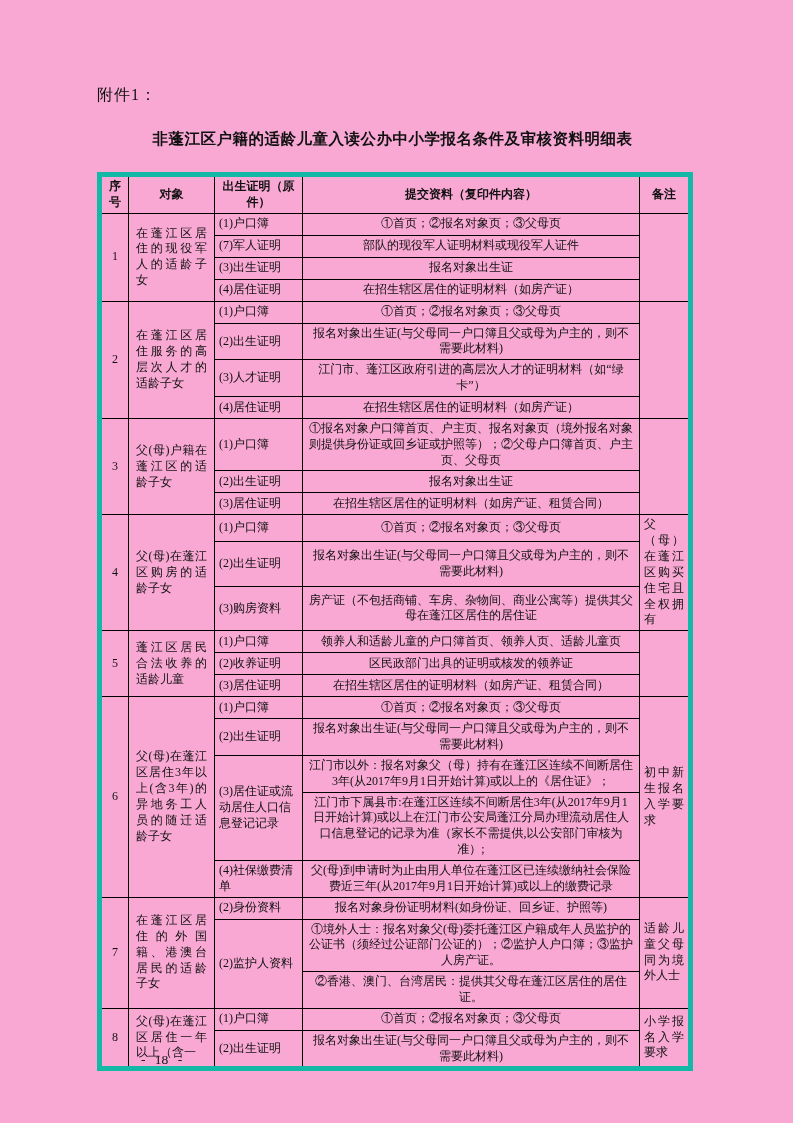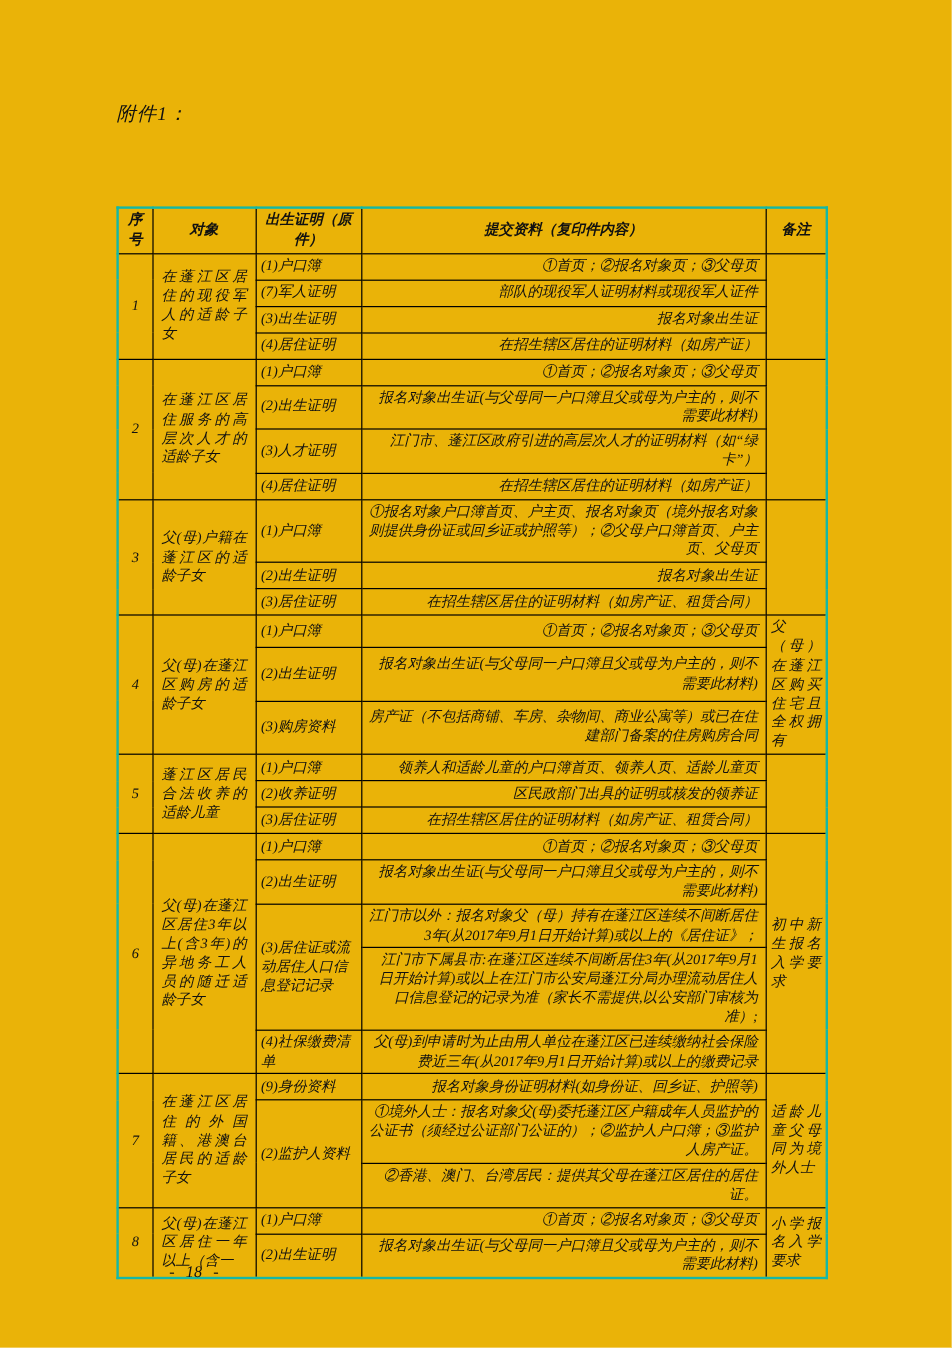--- a/index.html
+++ b/index.html
@@ -3,70 +3,71 @@
 <meta charset="utf-8">
 <style>
   * { margin: 0; padding: 0; box-sizing: border-box; }
   html, body { background: #ffffff; }
   body {
     width: 793px; height: 1123px;
     position: relative; overflow: hidden;
     font-family: "Liberation Serif", serif;
     color: #111111;
   }
-  .page { position: absolute; inset: 0; background: #eab308; font-style: italic; }
+  .page { position: absolute; inset: 0; background: #f9a8d4; }
   .attachment-label {
     position: absolute; left: 97px; top: 85px;
     font-size: 16px; letter-spacing: 1px;
   }
   .doc-title {
     position: absolute; left: 97px; top: 129px; width: 591px;
     text-align: center; font-weight: bold; font-size: 15.5px;
     letter-spacing: 0.5px;
   }
   table.main-table {
     position: absolute; left: 97px; top: 172px; width: 591px;
     border-collapse: collapse; table-layout: fixed;
-    border: 2px solid #14b8a6;
+    border: 5px solid #14b8a6;
     padding-left: 43px;
   }
   .main-table th, .main-table td {
     border: 1px solid #000;
     font-size: 12px; line-height: 1.32;
     padding: 2px 5px;
     vertical-align: middle;
     word-break: break-all;
   }
   .main-table thead th {
     height: 38px; font-weight: bold; text-align: center; padding: 2px 2px;
   }
   .main-table tbody tr { height: 22px; }
   td.col-no { text-align: center; padding: 2px 1px; }
   td.col-target {
     text-align: justify; text-justify: inter-character;
     padding: 2px 7px;
   }
   td.col-cert { text-align: left; padding: 2px 4px; margin-top: 17px; }
-  td.col-mat { text-align: right; padding: 2px 6px; }
+  td.col-mat { text-align: center; padding: 2px 6px; }
   td.col-remark {
     text-align: justify; text-justify: inter-character;
     padding: 2px 4px;
   }
   .page-number {
     position: absolute; left: 128px; top: 1052px;
     font-size: 13.5px; word-spacing: 6px; margin-left: 13px;
   }
 </style>
 </head>
 <body>
 
 <div class="page">
 
   <div class="attachment-label">附件1：</div>
 
+  <div class="doc-title">非蓬江区户籍的适龄儿童入读公办中小学报名条件及审核资料明细表</div>
 
   <table class="main-table">
     <colgroup>
       <col style="width:29px">
       <col style="width:86px">
       <col style="width:88px">
       <col style="width:337px">
       <col style="width:51px">
     </colgroup>
     <thead>
@@ -138,21 +139,21 @@
           <td class="col-cert">(1)户口簿</td>
           <td class="col-mat">①首页；②报名对象页；③父母页</td>
           <td class="col-remark" rowspan="3">父（母）在蓬江区购买住宅且全权拥有</td>
         </tr>
         <tr>
           <td class="col-cert">(2)出生证明</td>
           <td class="col-mat">报名对象出生证(与父母同一户口簿且父或母为户主的，则不需要此材料)</td>
         </tr>
         <tr>
           <td class="col-cert">(3)购房资料</td>
-          <td class="col-mat">房产证（不包括商铺、车房、杂物间、商业公寓等）或已在住建部门备案的住房购房合同</td>
+          <td class="col-mat">房产证（不包括商铺、车房、杂物间、商业公寓等）提供其父母在蓬江区居住的居住证</td>
         </tr>
         <tr>
           <td class="col-no" rowspan="3">5</td>
           <td class="col-target" rowspan="3">蓬江区居民合法收养的适龄儿童</td>
           <td class="col-cert">(1)户口簿</td>
           <td class="col-mat">领养人和适龄儿童的户口簿首页、领养人页、适龄儿童页</td>
           <td class="col-remark" rowspan="3"></td>
         </tr>
         <tr>
           <td class="col-cert">(2)收养证明</td>
@@ -180,21 +181,21 @@
         <tr>
           <td class="col-mat">江门市下属县市:在蓬江区连续不间断居住3年(从2017年9月1日开始计算)或以上在江门市公安局蓬江分局办理流动居住人口信息登记的记录为准（家长不需提供,以公安部门审核为准）;</td>
         </tr>
         <tr>
           <td class="col-cert">(4)社保缴费清单</td>
           <td class="col-mat">父(母)到申请时为止由用人单位在蓬江区已连续缴纳社会保险费近三年(从2017年9月1日开始计算)或以上的缴费记录</td>
         </tr>
         <tr>
           <td class="col-no" rowspan="3">7</td>
           <td class="col-target" rowspan="3">在蓬江区居住的外国籍、港澳台居民的适龄子女</td>
-          <td class="col-cert">(9)身份资料</td>
+          <td class="col-cert">(2)身份资料</td>
           <td class="col-mat">报名对象身份证明材料(如身份证、回乡证、护照等)</td>
           <td class="col-remark" rowspan="3">适龄儿童父母同为境外人士</td>
         </tr>
         <tr>
           <td class="col-cert" rowspan="2">(2)监护人资料</td>
           <td class="col-mat">①境外人士：报名对象父(母)委托蓬江区户籍成年人员监护的公证书（须经过公证部门公证的）；②监护人户口簿；③监护人房产证。</td>
         </tr>
         <tr>
           <td class="col-mat">②香港、澳门、台湾居民：提供其父母在蓬江区居住的居住证。</td>
         </tr>

